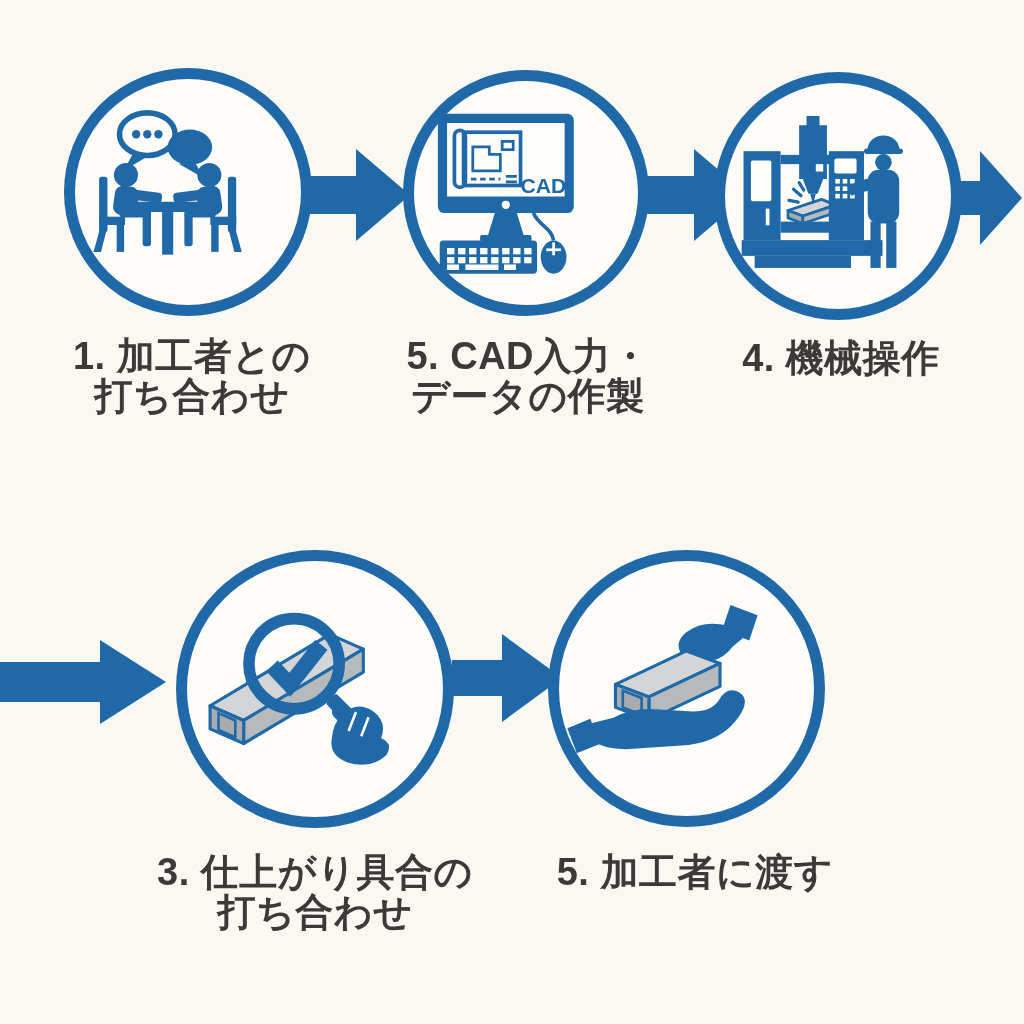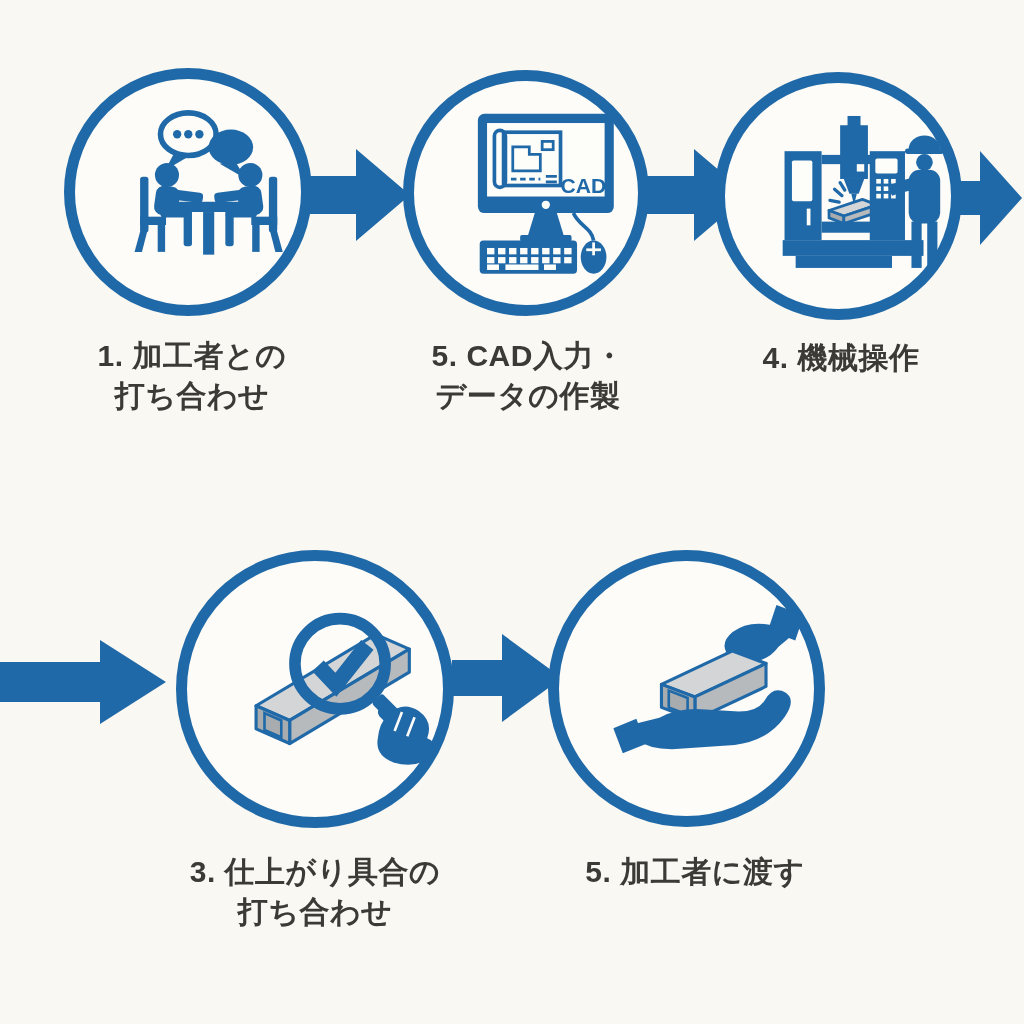--- a/index.html
+++ b/index.html
@@ -8,25 +8,25 @@
     --metal-light:#d3d5d6;
     --metal-mid:#b7babc;
     --metal-dark:#a9acae;
     --text-color:#3c3a36;
     --circle-fill:#fdfcf8;
   }
   *{margin:0;padding:0;box-sizing:border-box;}
   body{background:var(--background,#faf8f2);font-family:"Liberation Sans",sans-serif;}
   .canvas{position:relative;width:1024px;height:1024px;background:var(--background,#faf8f2);overflow:hidden;}
   .circle{position:absolute;border:11px solid var(--accent-blue,#2069a8);border-radius:50%;
-          background:var(--circle-fill,#fdfcf8);display:flex;align-items:center;justify-content:flex-end;}
+          background:var(--circle-fill,#fdfcf8);display:flex;align-items:center;justify-content:flex-start;}
   .circle svg{width:82%;height:82%;}
   .arrow{position:absolute;}
   .arrow polygon{fill:var(--accent-blue,#2069a8);}
-  .label{position:absolute;text-align:center;font-weight:700;font-size:30px;line-height:40px;
+  .label{position:absolute;text-align:center;font-weight:700;font-size:38px;line-height:40px;
          color:var(--text-color,#3c3a36);letter-spacing:.5px;}
   
   .fb{fill:var(--accent-blue,#2069a8);}
   .fw{fill:#fdfdfa;}
   .sb{stroke:var(--accent-blue,#2069a8);fill:none;}
   .mt{fill:var(--metal-light,#d3d5d6);stroke:var(--accent-blue,#2069a8);stroke-width:3;stroke-linejoin:round;}
   .mm{fill:var(--metal-mid,#b7babc);stroke:var(--accent-blue,#2069a8);stroke-width:3;stroke-linejoin:round;}
   .md{fill:var(--metal-dark,#a9acae);stroke:var(--accent-blue,#2069a8);stroke-width:3;stroke-linejoin:round;}
 </style>
 </head>

